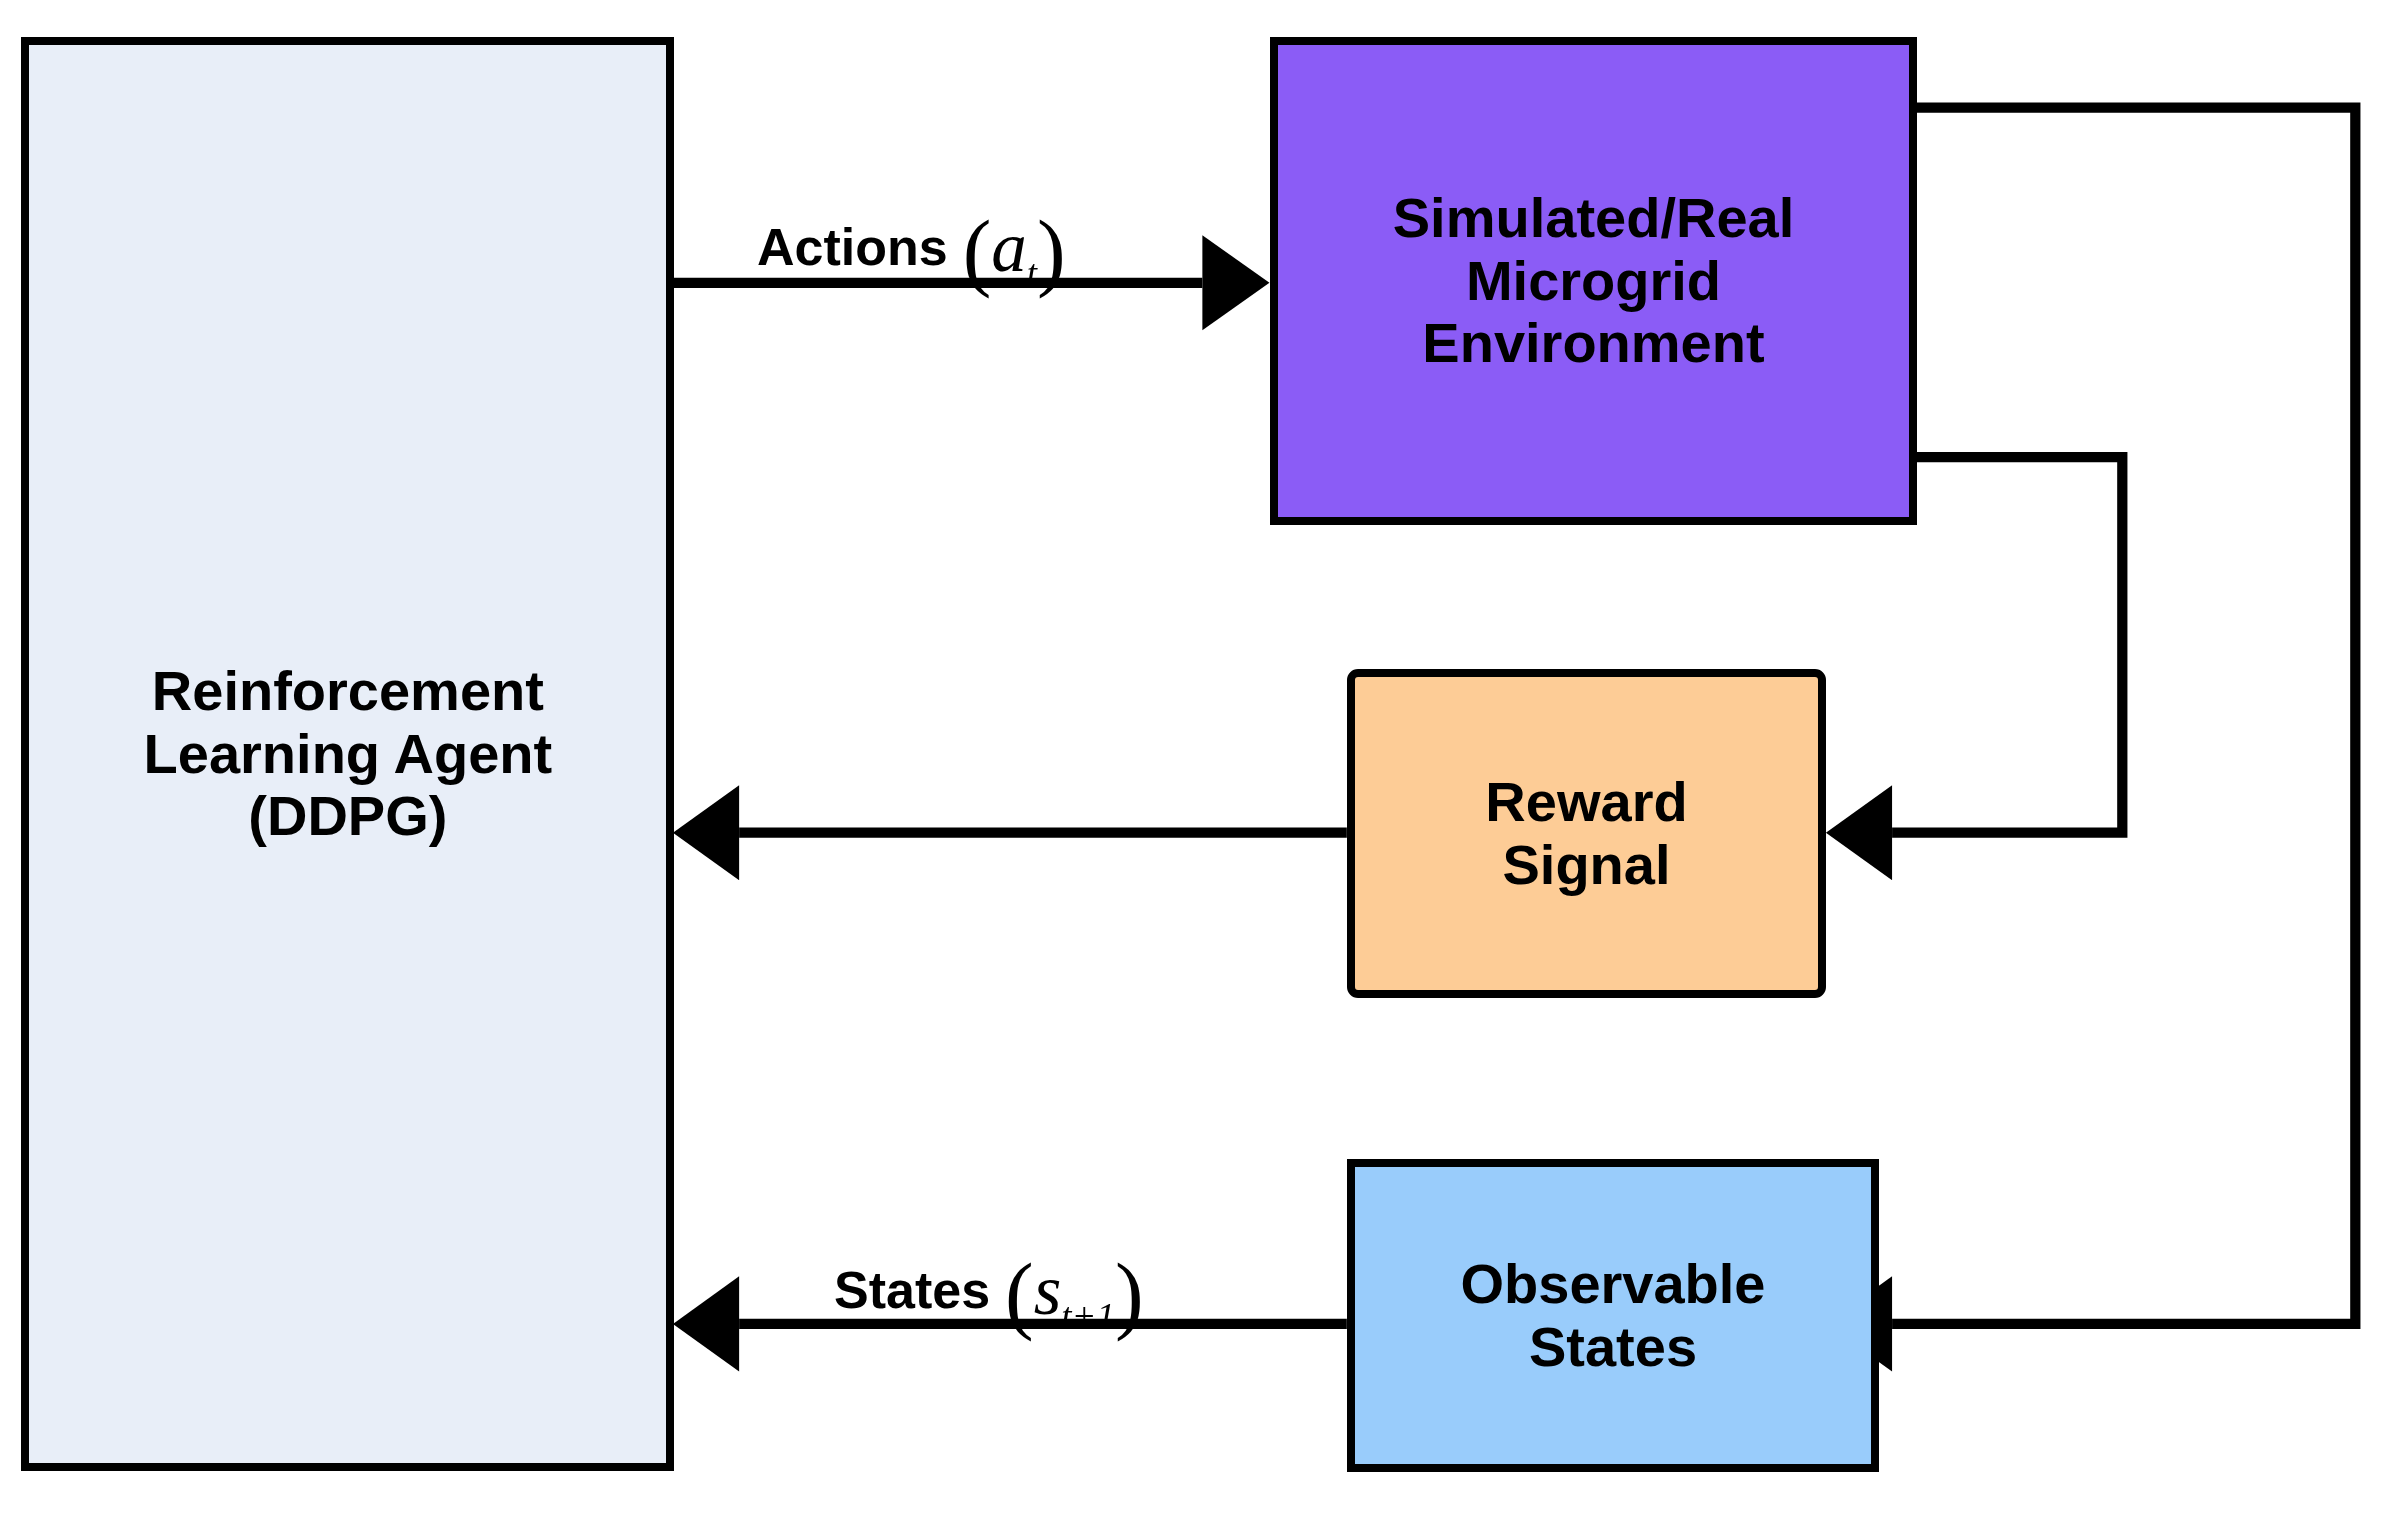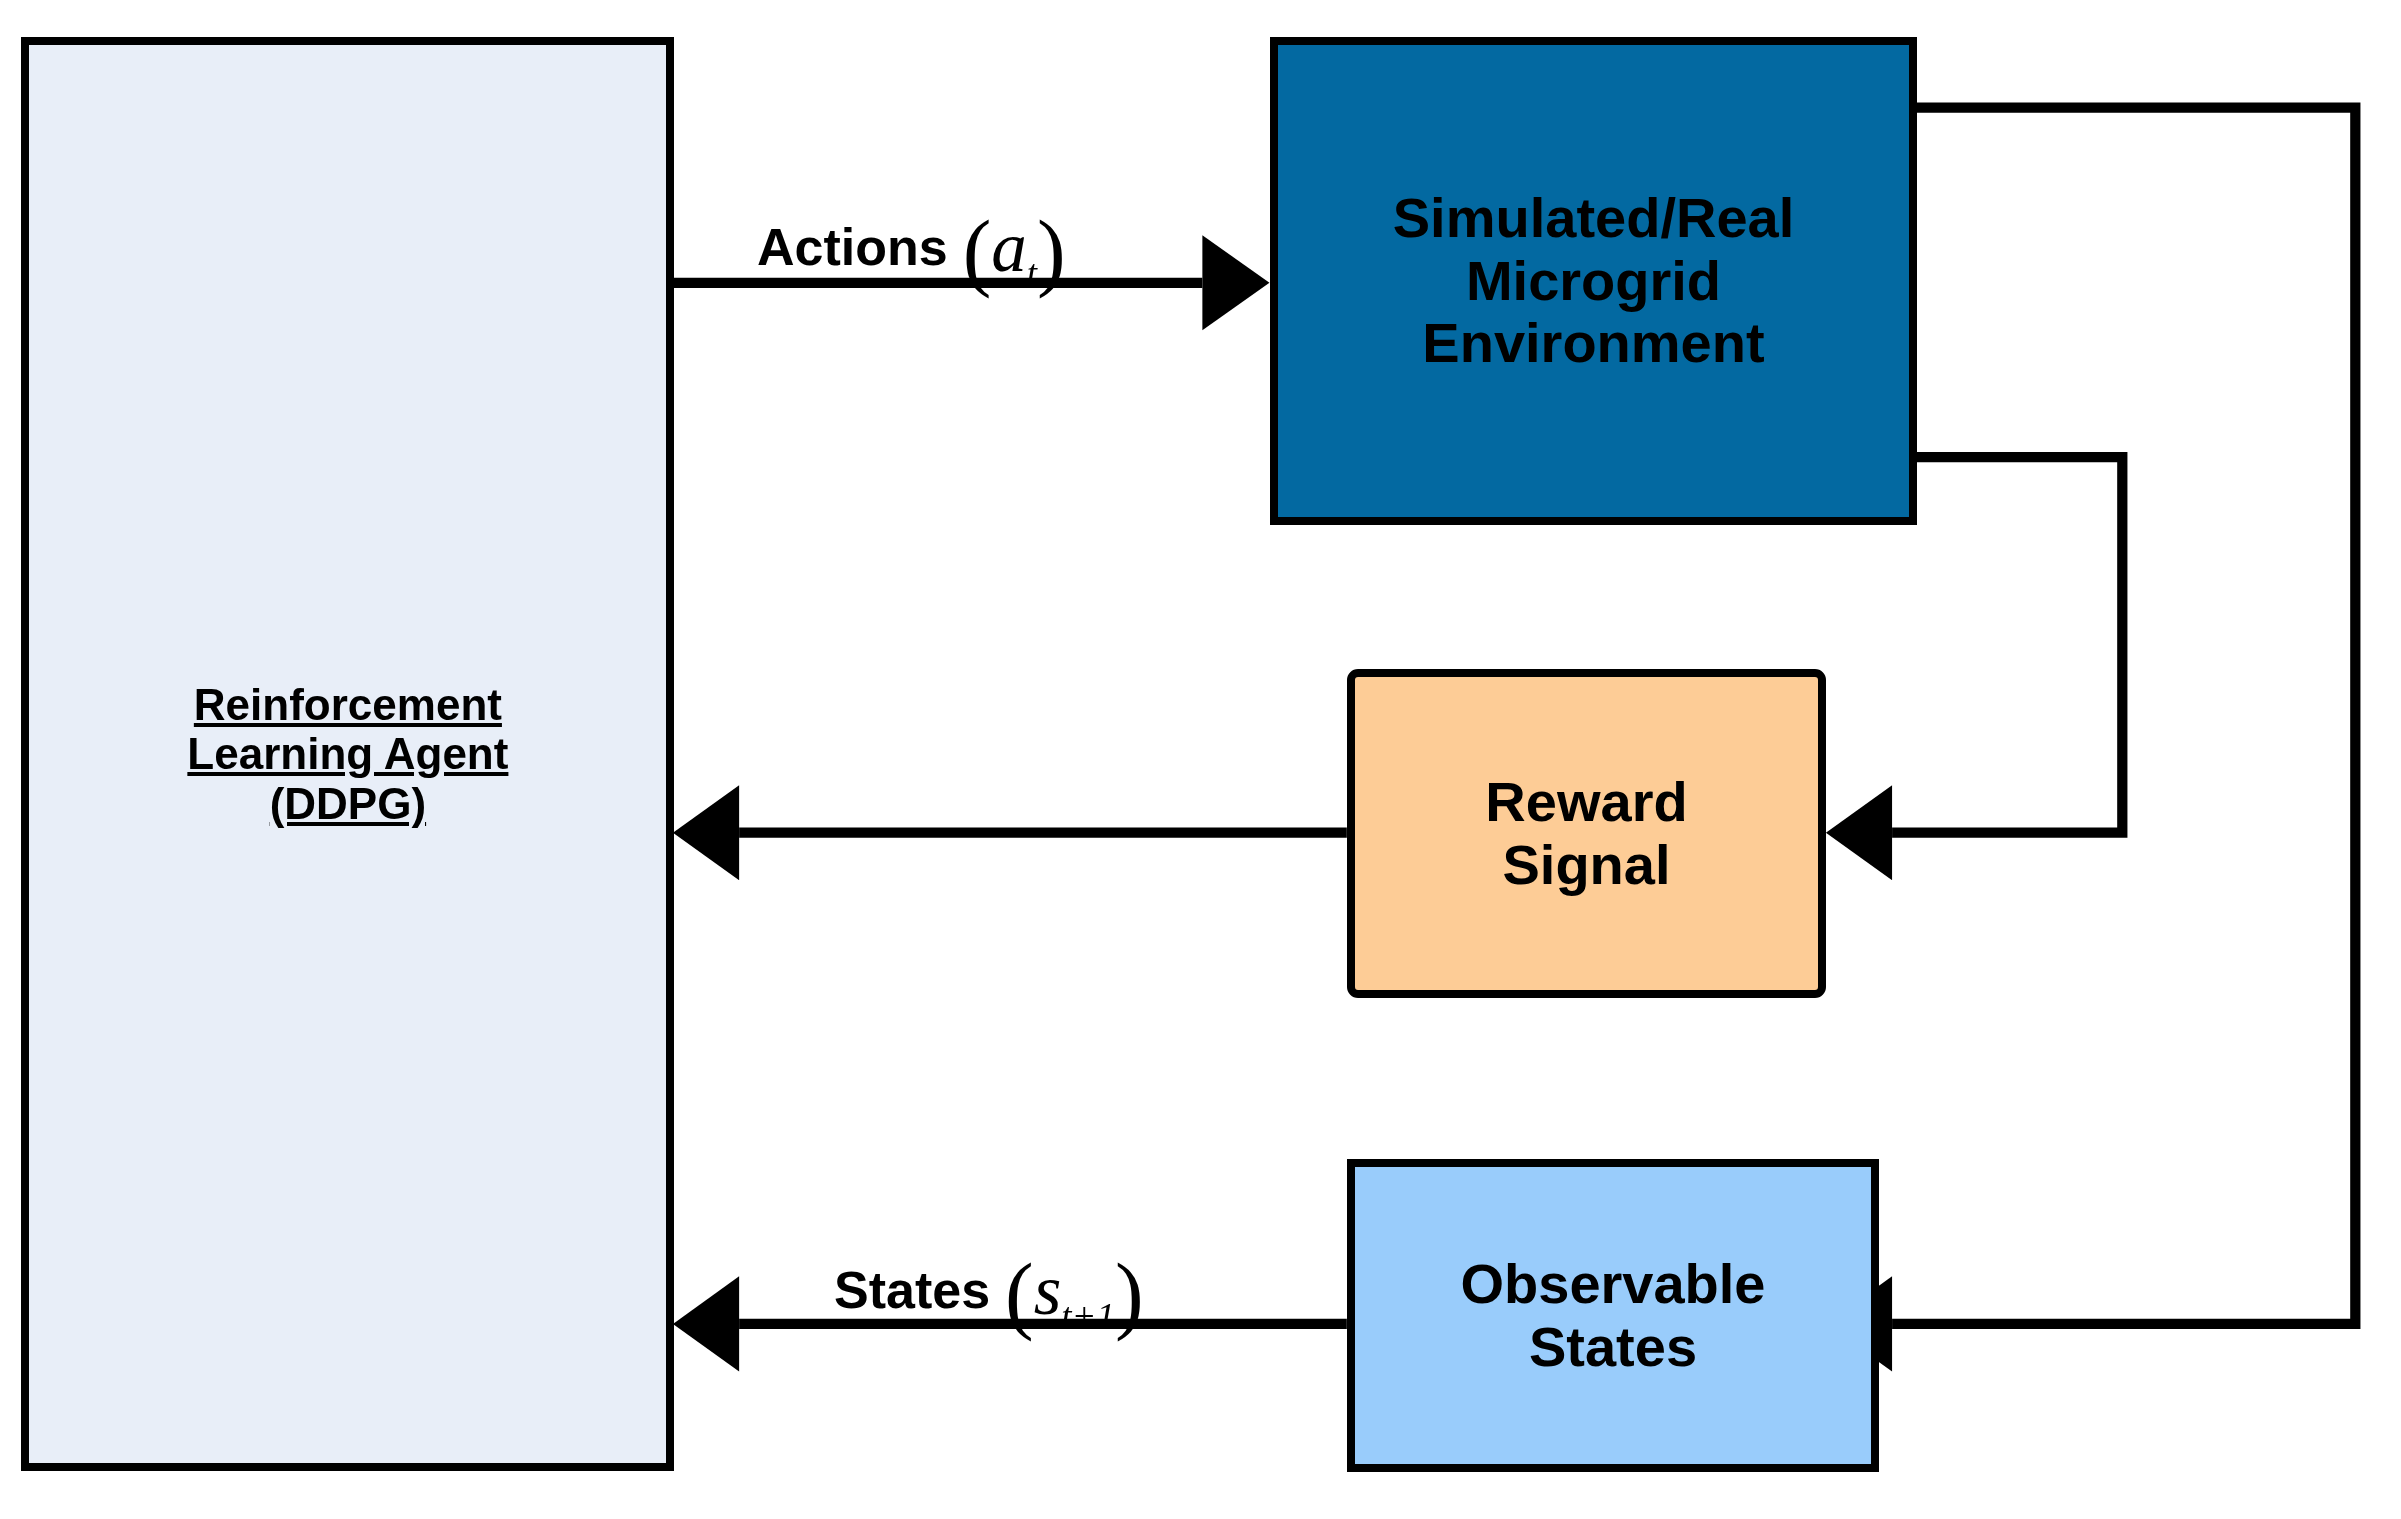--- a/index.html
+++ b/index.html
@@ -1,22 +1,22 @@
 <!DOCTYPE html>
 <html style="font-size:15px"><head>
 <meta charset="utf-8">
 <style>
   html,body{margin:0;padding:0;background:#ffffff;}
   body{font-family:"Liberation Sans",sans-serif;}
   #canvas{position:relative;width:2401px;height:1520px;background:#ffffff;overflow:hidden;}
   .box{position:absolute;box-sizing:border-box;border:8.4px solid #000;display:flex;align-items:center;justify-content:center;text-align:center;}
   .box .lbl{font-weight:bold;color:#000;line-height:1.12;white-space:pre-line;}
   #agent-box{left:21.4px;top:37px;width:653px;height:1434px;background:#e8eef8;}
-  #agent-box .lbl{font-size:44px;text-decoration:underline;}
-  #env-box{left:1270px;top:37px;width:647px;height:488px;background:#0369a1;}
+  #agent-box .lbl{font-size:56px;}
+  #env-box{left:1270px;top:37px;width:647px;height:488px;background:#8b5cf6;}
   #env-box .lbl{font-size:56px;}
   #reward-box{left:1347px;top:669px;width:479px;height:329px;background:#fdcc96;border-radius:11px;}
   #reward-box .lbl{font-size:56px;}
   #states-box{left:1347px;top:1159px;width:532px;height:313px;background:#99ccfb;}
   #states-box .lbl{font-size:56px;}
 
   .edge-label{position:absolute;font-weight:bold;color:#000;font-size:52px;white-space:nowrap;display:flex;align-items:baseline;}
   .edge-label .math{font-family:"Liberation Serif",serif;font-style:italic;font-weight:normal;font-size:71px;position:relative;top:5.6px;margin-left:15px;}
   .edge-label .math .par{font-style:normal;font-size:86px;position:relative;top:9.3px;}
   .edge-label .math sub{font-size:0.52em;font-style:italic;}

